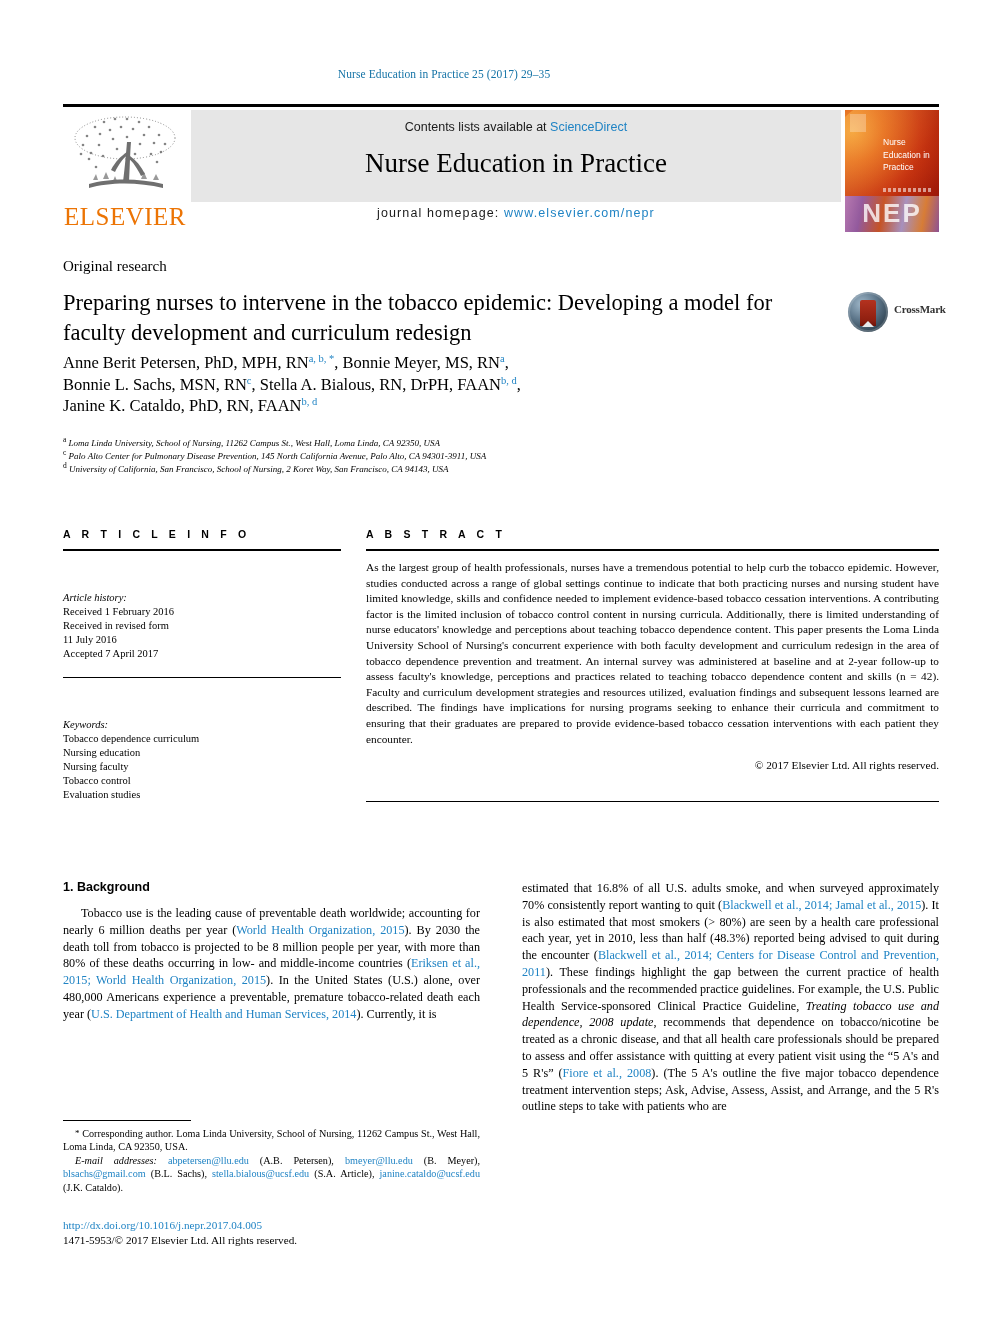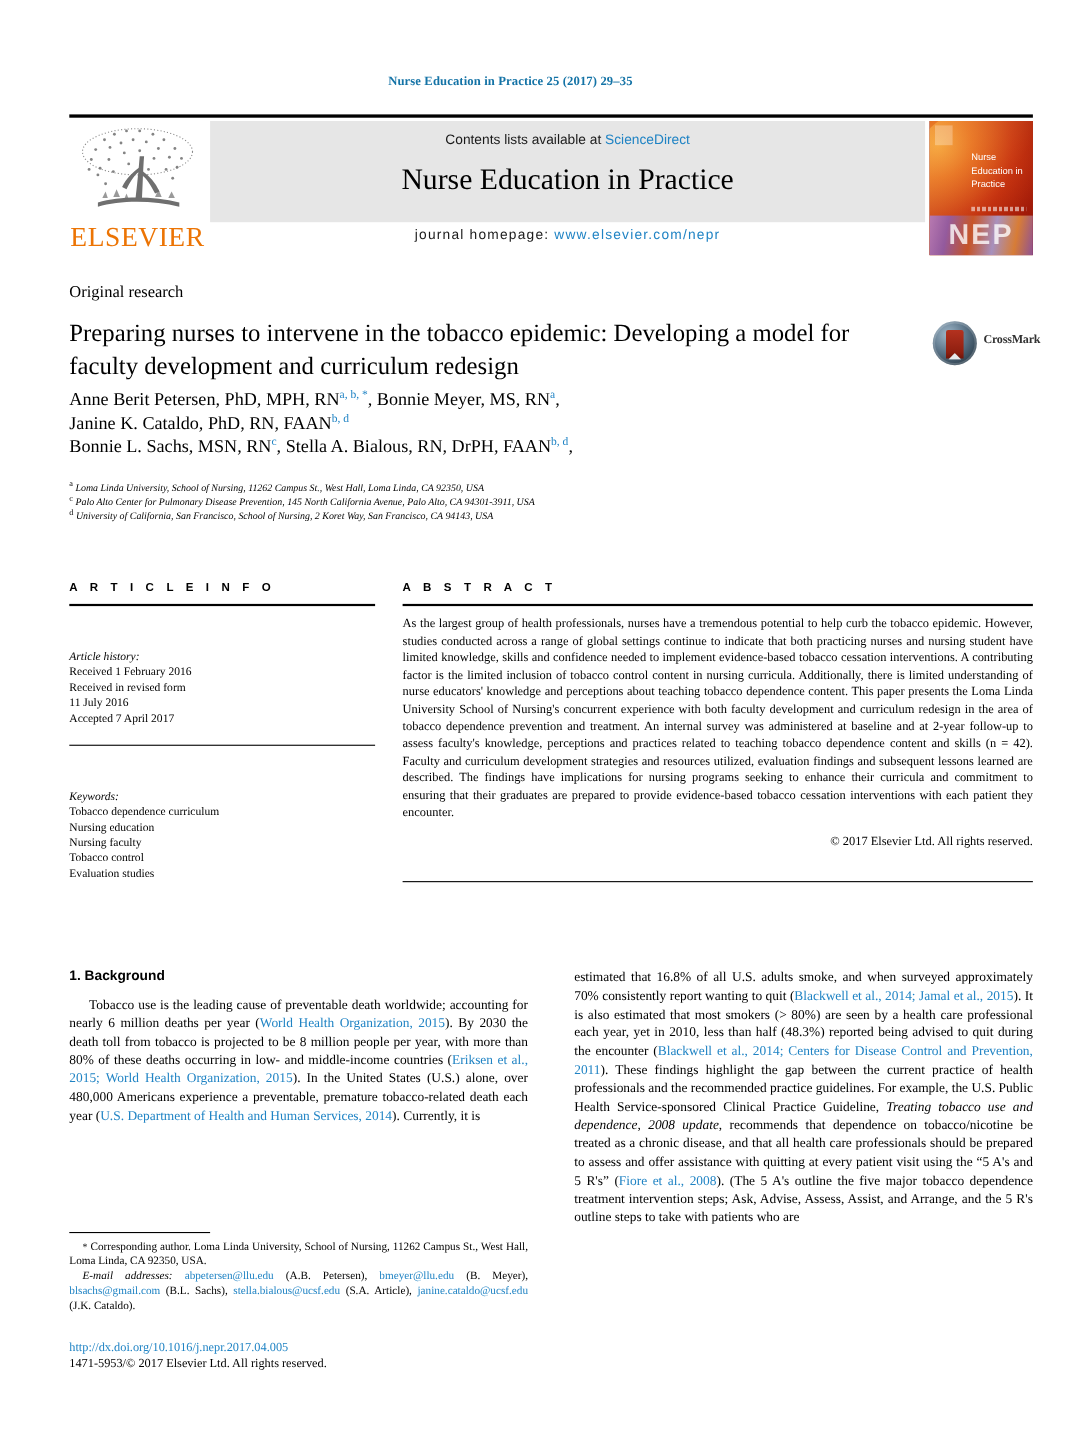--- a/index.html
+++ b/index.html
@@ -22,24 +22,23 @@
     height: 1323px;
   }
 
   
   .running-head {
     position: absolute;
     left: 0; top: 68px;
     width: 888px;
     text-align: center;
     font-size: 11.5px;
-    font-weight: bold;
+    font-weight: normal;
     color: #1473a6;
     letter-spacing: .1px;
-    padding-left: 20px;
   }
 
   
   .masthead {
     position: absolute;
     left: 63px; top: 104px;
     width: 876px;
     height: 128px;
   }
   .masthead-rule {
@@ -458,22 +457,22 @@
 
   <div class="crossmark">
     <div class="cm-circle">
       <div class="cm-book"></div>
     </div>
     <div class="cm-word">CrossMark</div>
   </div>
 
   <div class="authors">
     <div><span>Anne Berit Petersen, PhD, MPH, RN</span><sup class="aff-mark">a, b, *</sup><span>, Bonnie Meyer, MS, RN</span><sup class="aff-mark">a</sup>,</div>
+    <div><span>Bonnie L. Sachs, MSN, RN</span><sup class="aff-mark">c</sup><span>, Stella A. Bialous, RN, DrPH, FAAN</span><sup class="aff-mark">b, d</sup>,</div>
     <div><span>Janine K. Cataldo, PhD, RN, FAAN</span><sup class="aff-mark">b, d</sup></div>
-    <div><span>Bonnie L. Sachs, MSN, RN</span><sup class="aff-mark">c</sup><span>, Stella A. Bialous, RN, DrPH, FAAN</span><sup class="aff-mark">b, d</sup>,</div>
   </div>
 
   <div class="affiliations">
     <div class="aff"><sup>a</sup> <span>Loma Linda University, School of Nursing, 11262 Campus St., West Hall, Loma Linda, CA 92350, USA</span></div>
     <div class="aff"><sup>c</sup> <span>Palo Alto Center for Pulmonary Disease Prevention, 145 North California Avenue, Palo Alto, CA 94301-3911, USA</span></div>
     <div class="aff"><sup>d</sup> <span>University of California, San Francisco, School of Nursing, 2 Koret Way, San Francisco, CA 94143, USA</span></div>
   </div>
 
   <div class="info-abstract">
 

